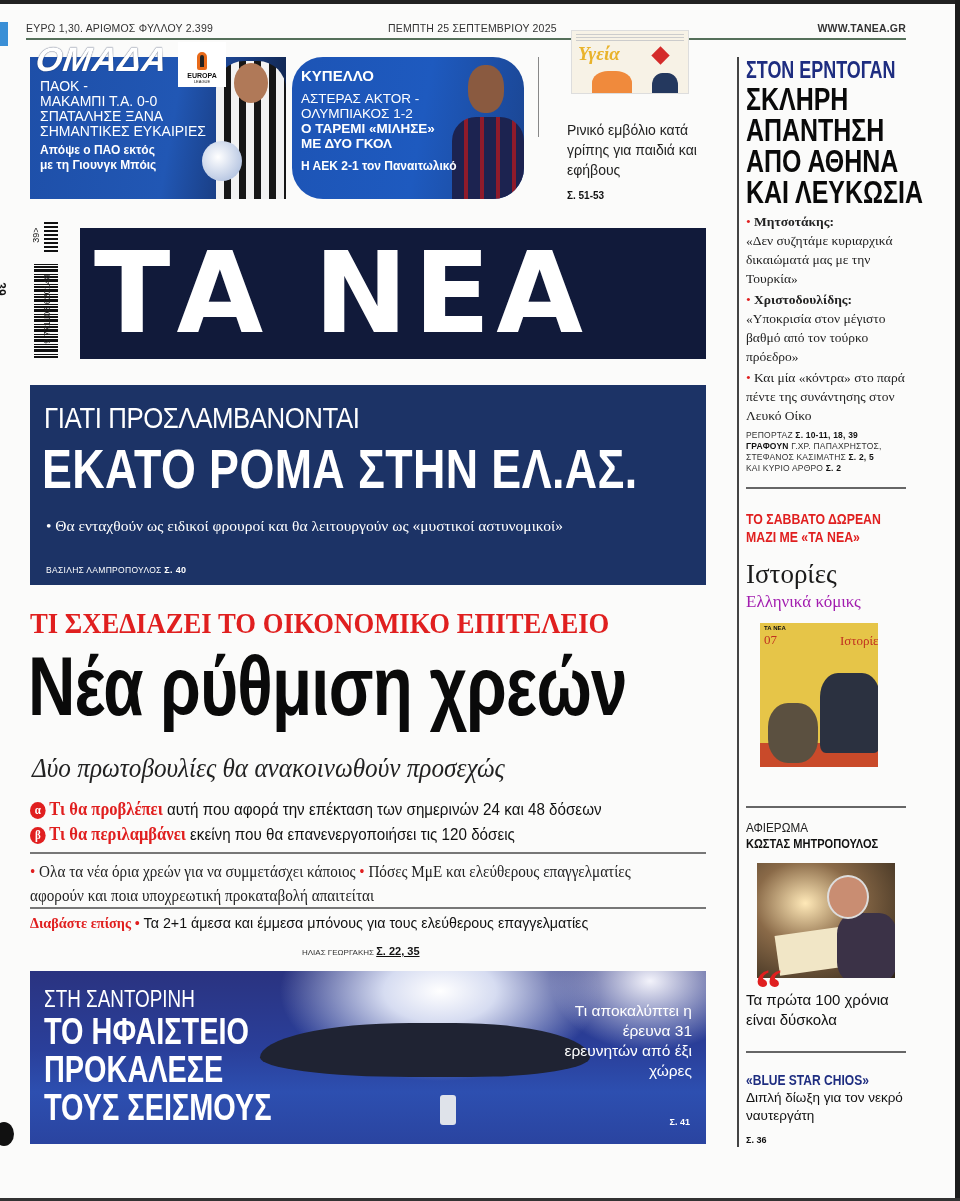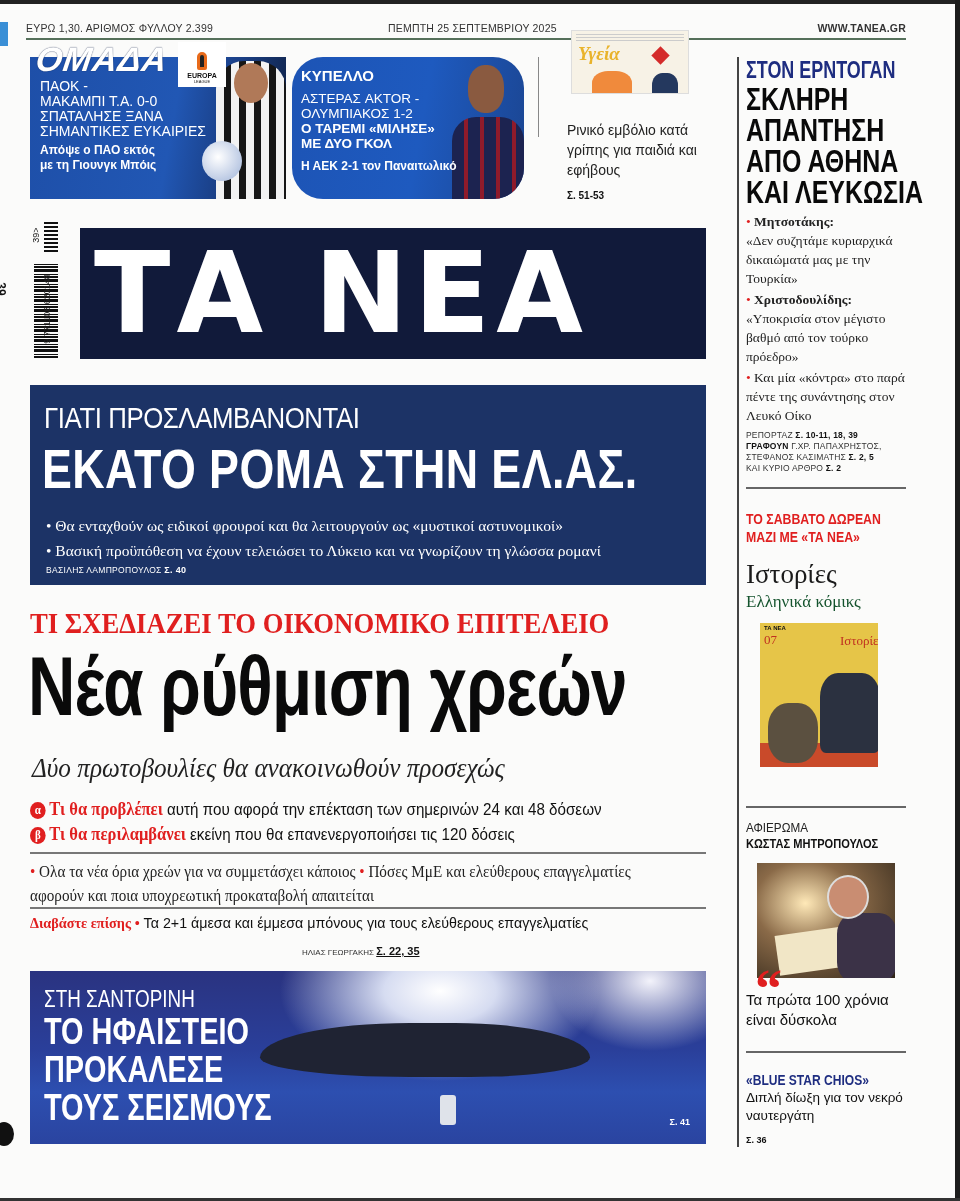--- a/index.html
+++ b/index.html
@@ -164,21 +164,21 @@
   .erdogan-kicker { top:57px; font-size:23px; font-weight:bold; color:#1e2d80; line-height:26px; transform:scaleX(0.78); transform-origin:left; white-space:nowrap; }
   .erdogan-head { top:84px; font-size:32px; font-weight:bold; color:#0a0a0a; line-height:31px; transform:scaleX(0.78); transform-origin:left; white-space:nowrap; }
   .erdogan-list { top:212px; width:170px; font-family:"Liberation Serif", serif; font-size:13.5px; line-height:19px; color:#222; }
   .erdogan-list .item { margin-bottom:2px; }
   .erdogan-list .lead { font-weight:bold; }
   .erdogan-credits { top:430px; width:170px; font-size:8.5px; line-height:11px; color:#333; letter-spacing:0.2px; }
   .erdogan-credits b { color:#111; }
 
   .sat-promo { top:510px; font-size:15px; font-weight:bold; color:#e01f1f; line-height:18px; transform:scaleX(0.82); transform-origin:left; white-space:nowrap; }
   .comics-title { top:560px; font-family:"Liberation Serif", serif; font-size:27px; line-height:28px; color:#1a1a1a; }
-  .comics-sub { top:592px; font-family:"Liberation Serif", serif; font-size:17px; color:#14532d; }
+  .comics-sub { top:592px; font-family:"Liberation Serif", serif; font-size:17px; color:#a21caf; }
   .comics-cover { position:absolute; left:760px; top:623px; width:118px; height:144px; background:#e6c548; overflow:hidden;padding-left:16px; }
   .comics-cover .c-brand { position:absolute; left:4px; top:2px; font-size:6px; font-weight:bold; }
   .comics-cover .c-num { position:absolute; left:4px; top:9px; font-family:"Liberation Serif", serif; color:#c03020; font-size:13px; }
   .comics-cover .c-title { position:absolute; left:80px; top:10px; font-family:"Liberation Serif", serif; color:#c03020; font-size:13px; }
   .comics-cover .c-fig1 { position:absolute; left:60px; top:50px; width:60px; height:80px; background:#2b3140; border-radius:30% 30% 10% 10%; }
   .comics-cover .c-fig2 { position:absolute; left:8px; top:80px; width:50px; height:60px; background:#5b5040; border-radius:40%; }
   .comics-cover .c-floor { position:absolute; left:0; top:120px; width:131px; height:24px; background:#c94a2a; }
 
   .tribute-kicker { top:820px; font-size:13px; color:#222; transform:scaleX(0.9); transform-origin:left; }
   .tribute-name { top:836px; font-size:13.5px; font-weight:bold; color:#111; transform:scaleX(0.82); transform-origin:left; white-space:nowrap; }
@@ -269,21 +269,20 @@
 
 <div class="masthead">
   <div class="masthead-title">ΤΑ ΝΕΑ</div>
 </div>
 
 <div class="roma-box">
   <div class="roma-kicker">ΓΙΑΤΙ ΠΡΟΣΛΑΜΒΑΝΟΝΤΑΙ</div>
   <div class="roma-head">ΕΚΑΤΟ ΡΟΜΑ ΣΤΗΝ ΕΛ.ΑΣ.</div>
   <div class="roma-bullets">
     <div>• <span>Θα ενταχθούν ως ειδικοί φρουροί και θα λειτουργούν ως «μυστικοί αστυνομικοί»</span></div>
-    <div>• <span>Βασική προϋπόθεση να έχουν τελειώσει το Λύκειο και να γνωρίζουν τη γλώσσα ρομανί</span></div>
   </div>
   <div class="roma-byline">
     <span>ΒΑΣΙΛΗΣ ΛΑΜΠΡΟΠΟΥΛΟΣ</span>
     <b>Σ. 40</b>
   </div>
 </div>
 
 <div class="debt-kicker">ΤΙ ΣΧΕΔΙΑΖΕΙ ΤΟ ΟΙΚΟΝΟΜΙΚΟ ΕΠΙΤΕΛΕΙΟ</div>
 <div class="debt-head">Νέα ρύθμιση χρεών</div>
 <div class="debt-sub">Δύο πρωτοβουλίες θα ανακοινωθούν προσεχώς</div>
@@ -313,20 +312,21 @@
 
 <div class="santo-box">
   <div class="santo-island"></div>
   <div class="santo-ship"></div>
   <div class="santo-kicker">ΣΤΗ ΣΑΝΤΟΡΙΝΗ</div>
   <div class="santo-head">
     <div>ΤΟ ΗΦΑΙΣΤΕΙΟ</div>
     <div>ΠΡΟΚΑΛΕΣΕ</div>
     <div>ΤΟΥΣ ΣΕΙΣΜΟΥΣ</div>
   </div>
+  <div class="santo-side">Τι αποκαλύπτει η έρευνα 31 ερευνητών από έξι χώρες</div>
   <div class="santo-page">Σ. 41</div>
 </div>
 
 <div class="right-vline"></div>
 
 <div class="rc erdogan-kicker">ΣΤΟΝ ΕΡΝΤΟΓΑΝ</div>
 <div class="rc erdogan-head">
   <div>ΣΚΛΗΡΗ</div>
   <div>ΑΠΑΝΤΗΣΗ</div>
   <div>ΑΠΟ ΑΘΗΝΑ</div>

